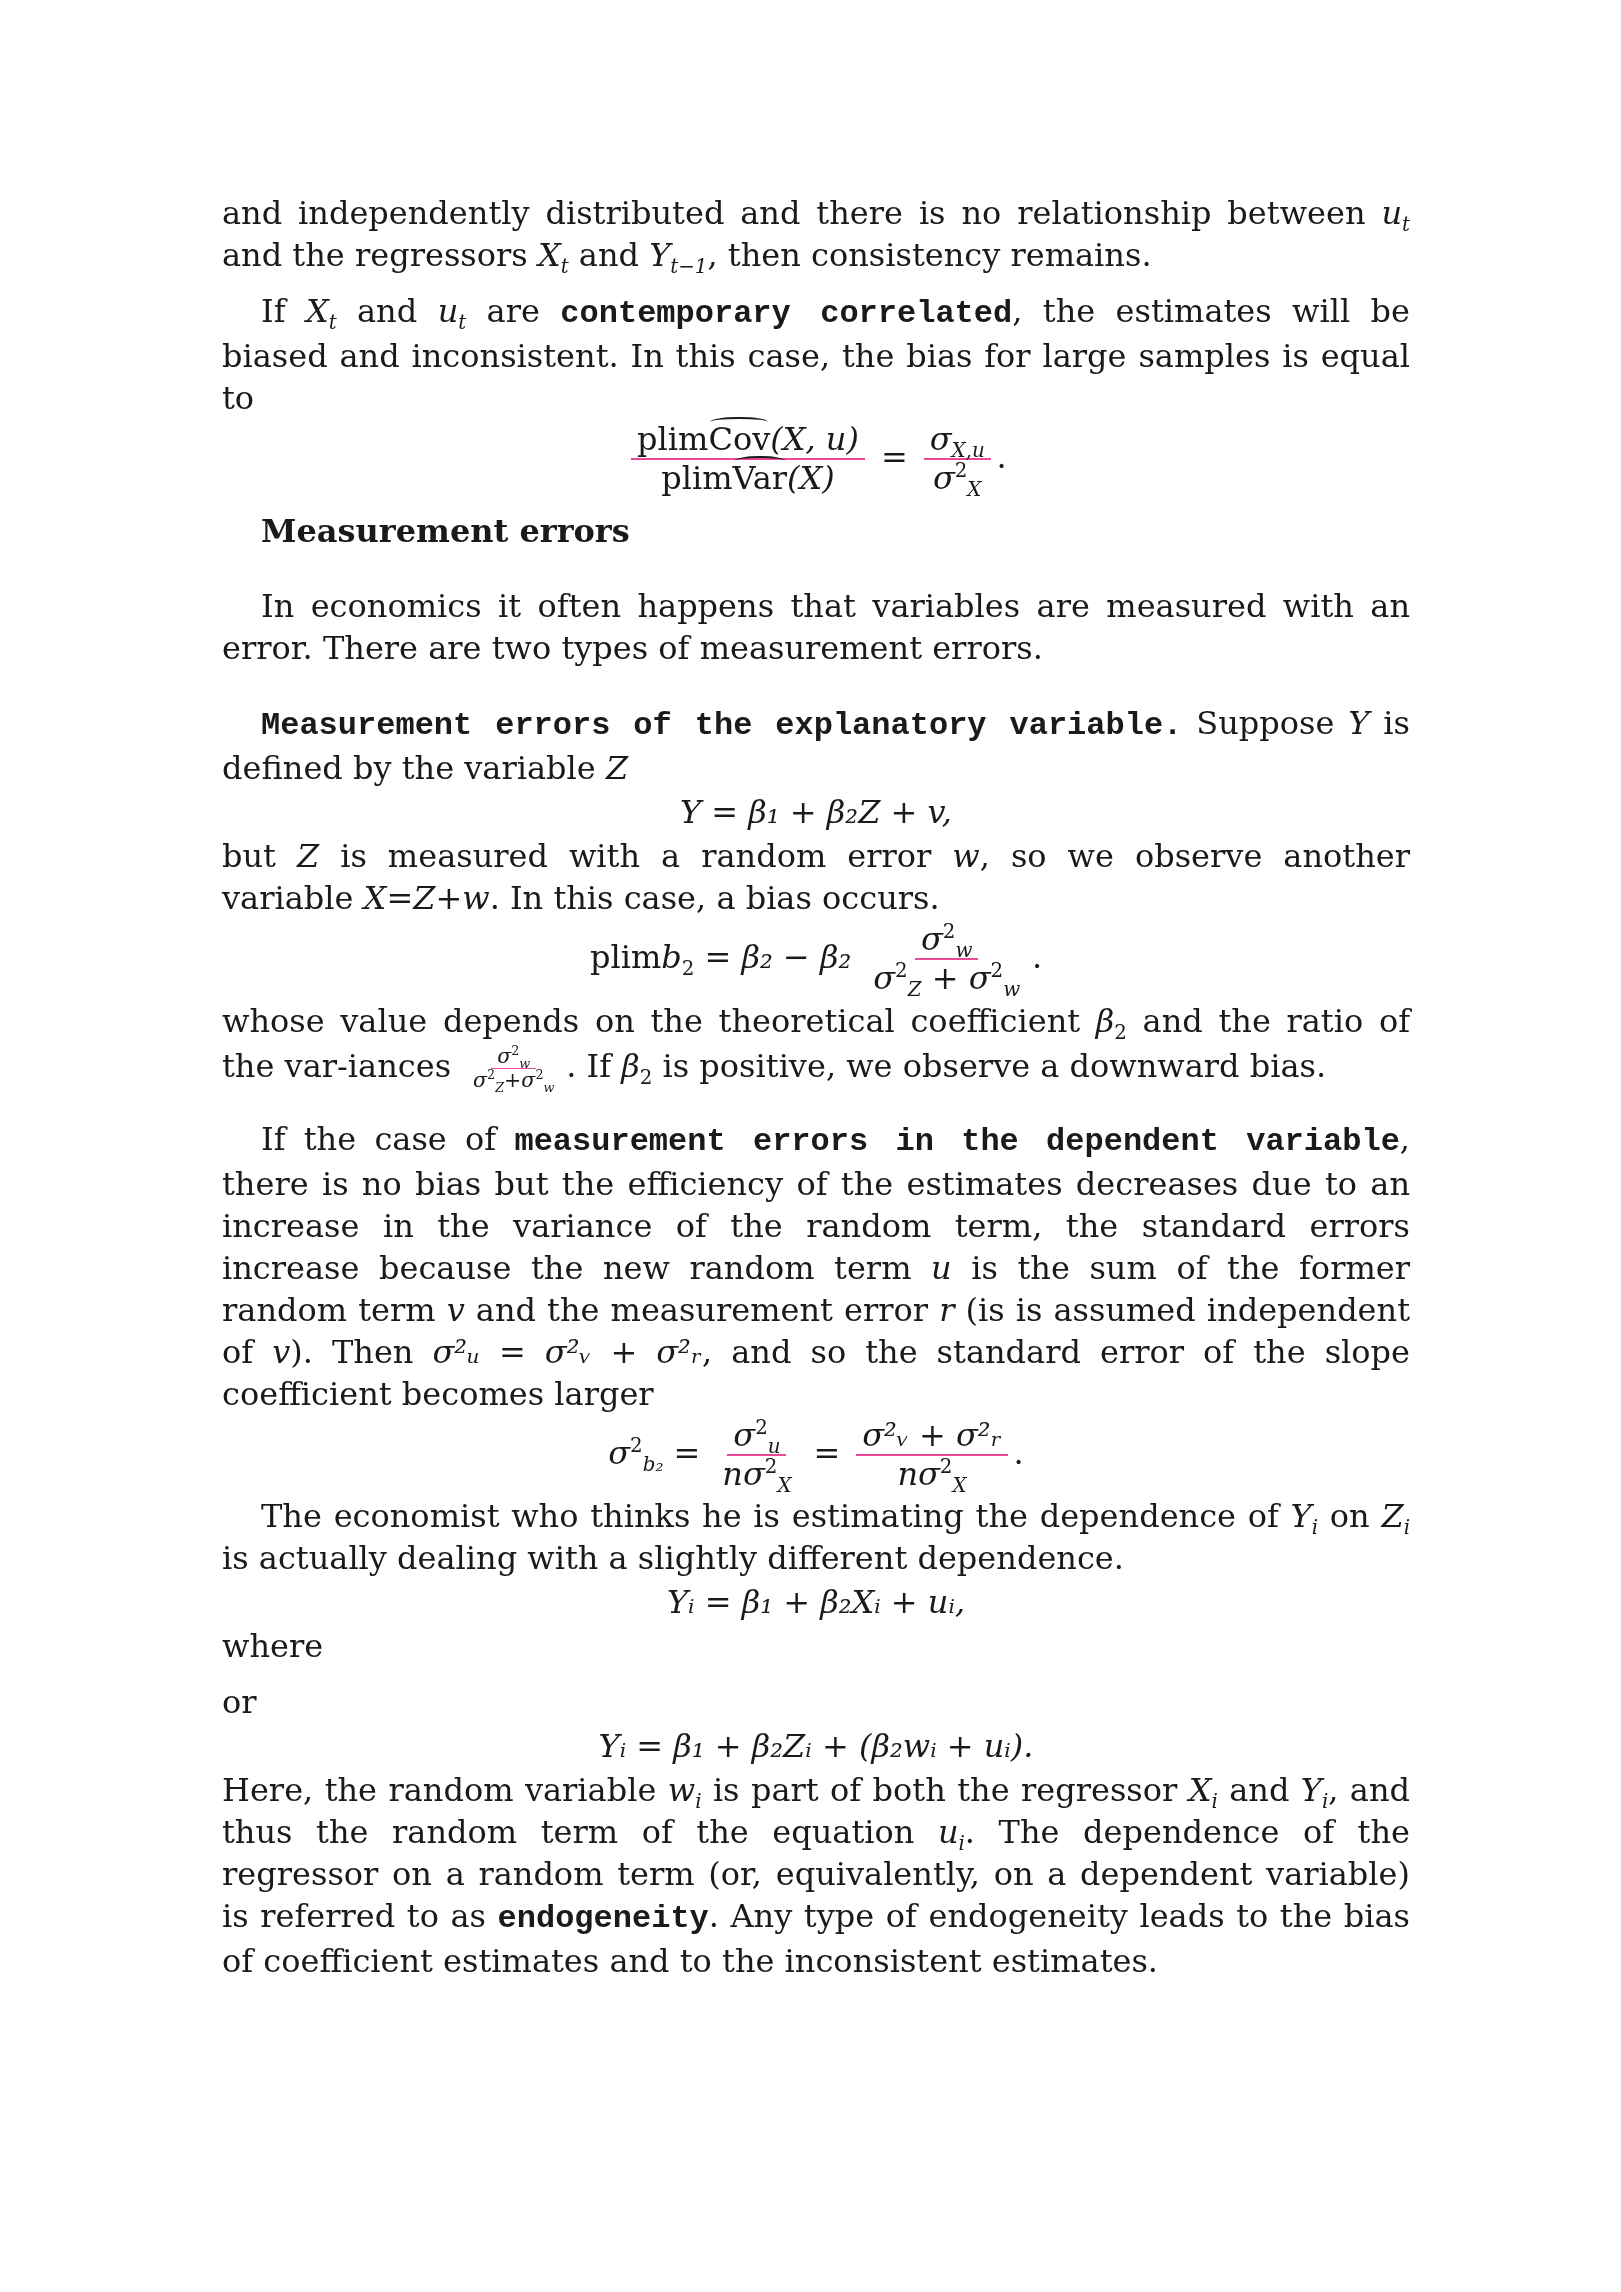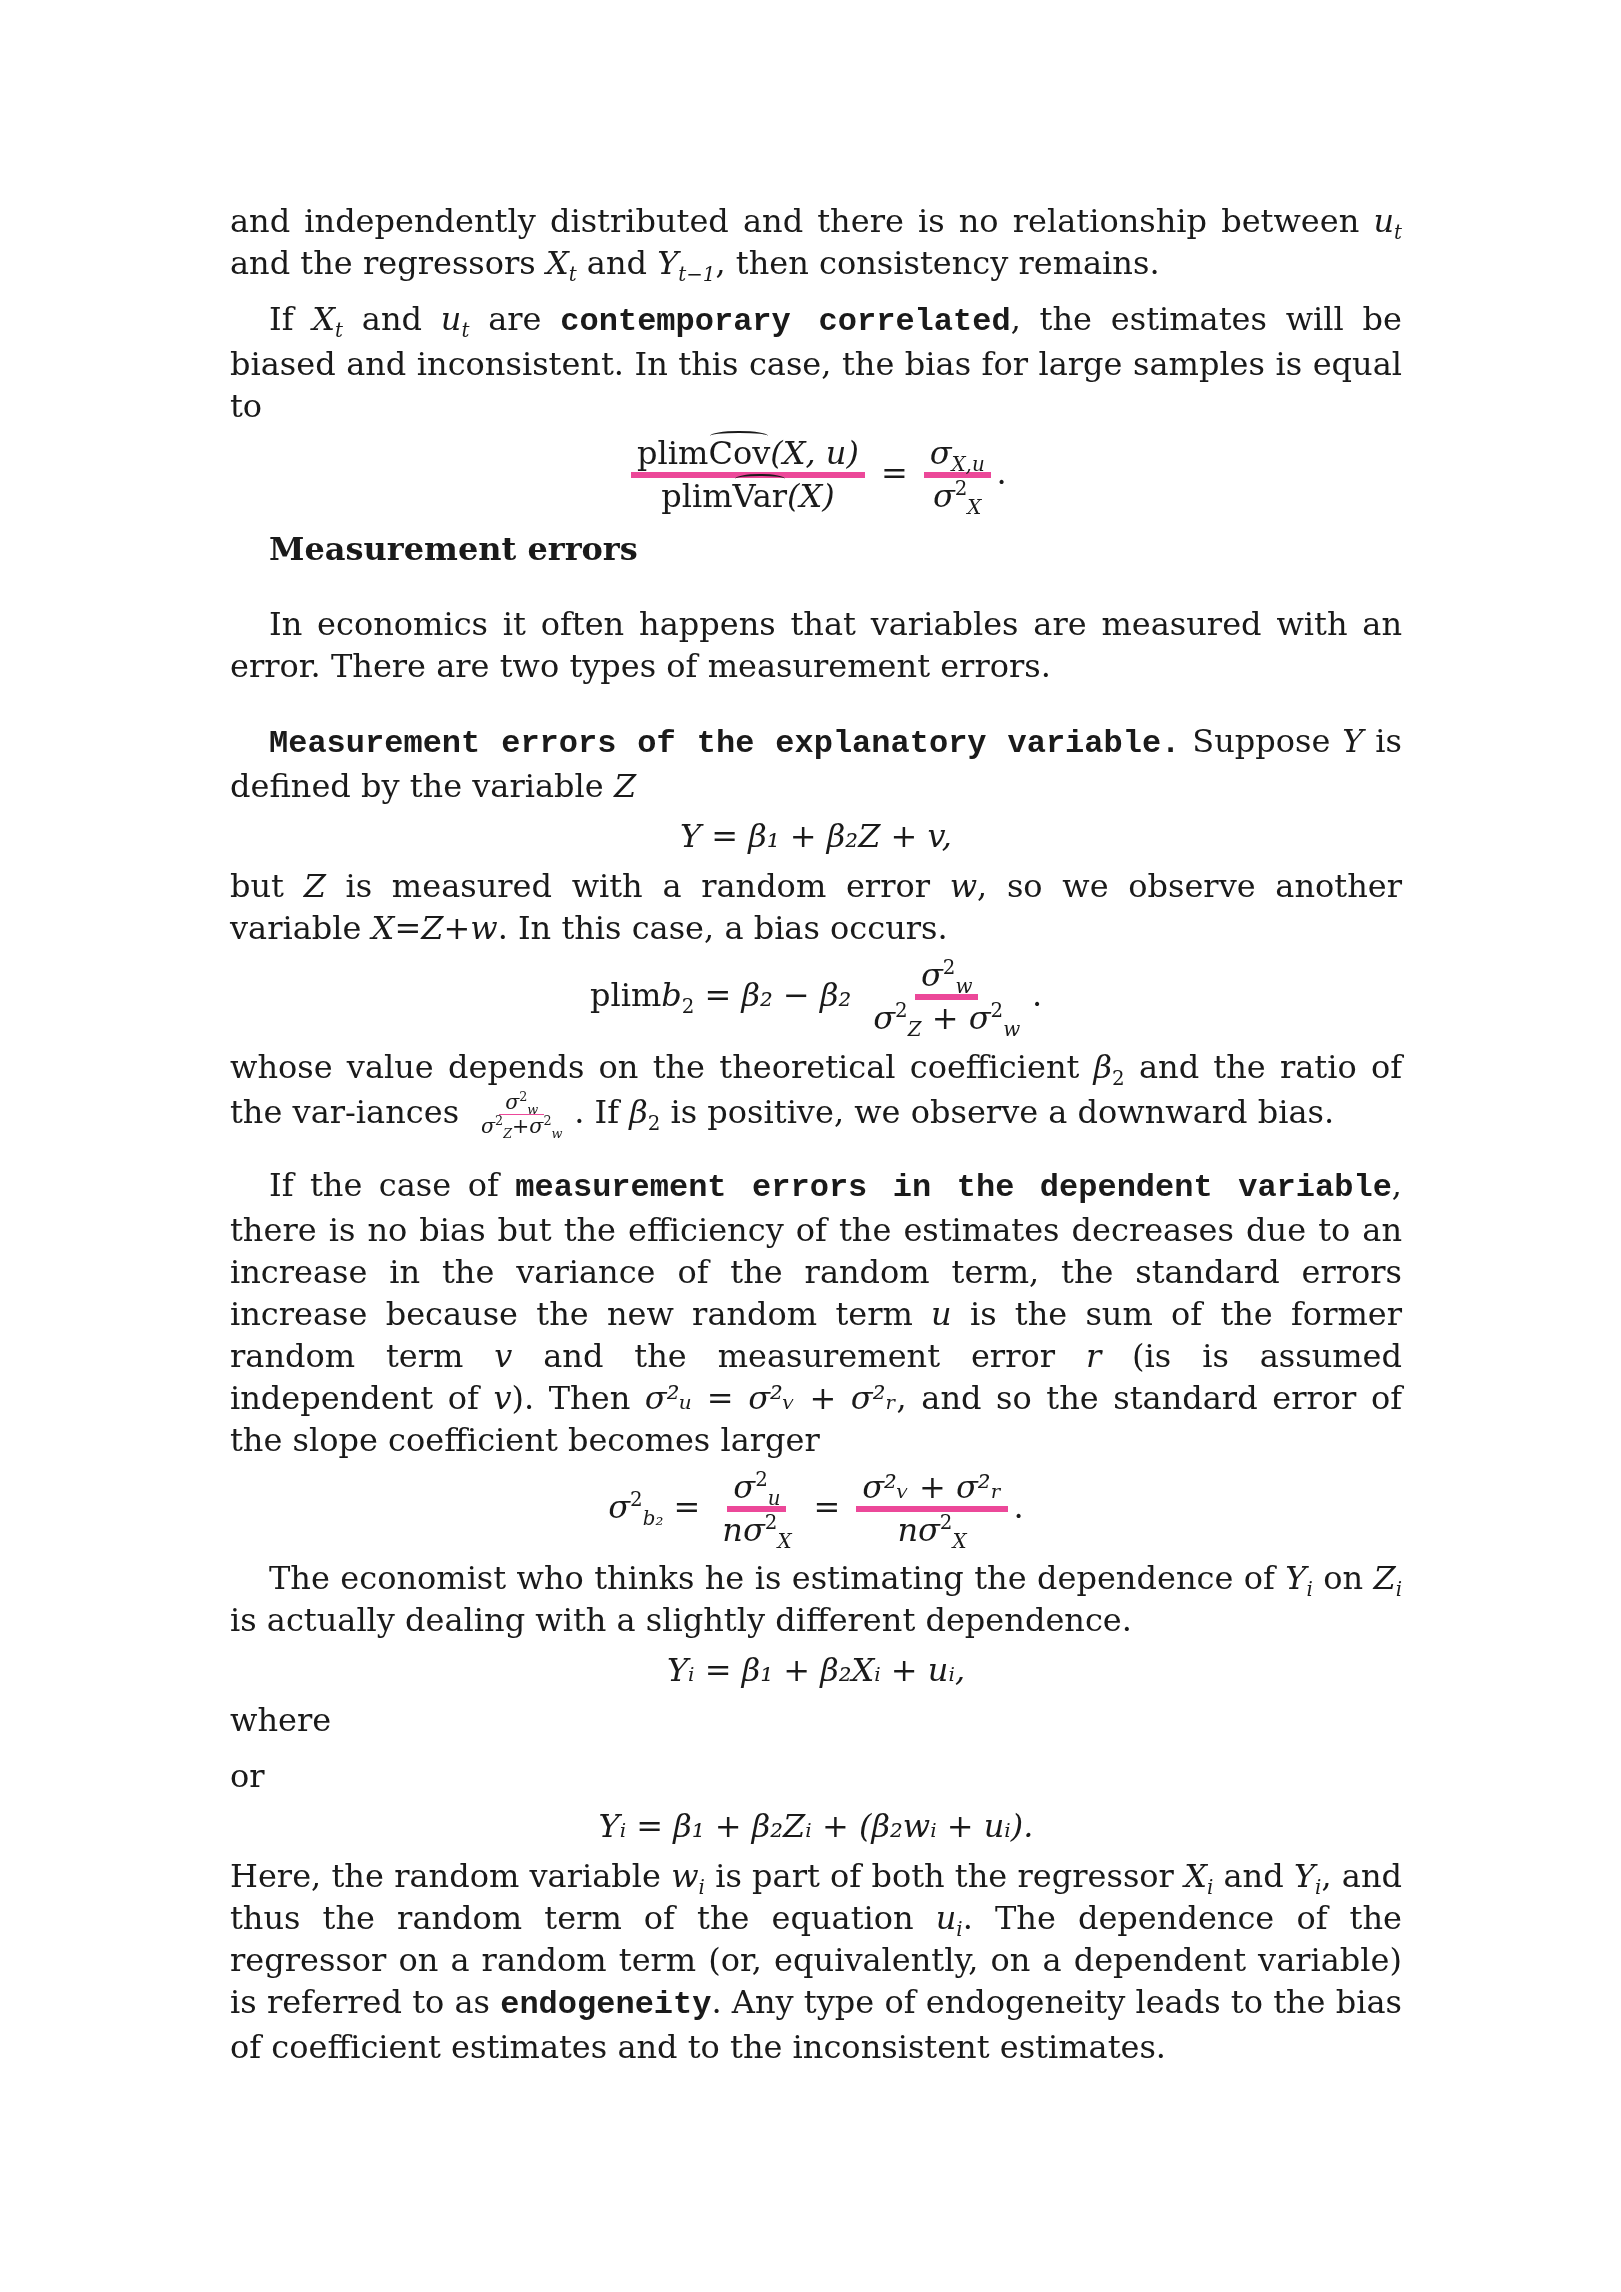--- a/index.html
+++ b/index.html
@@ -1,30 +1,30 @@
 <!DOCTYPE html>
 <html><head>
 <meta charset="utf-8">
 <style>
   html, body { margin:0; padding:0; background:#ffffff; }
   body { width:1621px; height:2293px; position:relative; overflow:hidden;
          font-family:"DejaVu Serif", "Liberation Serif", serif; color:#1a1a1a; }
   .page { position:absolute; left:222px; top:192px; width:1188px; font-size:32px; line-height:42px; }
-  p { margin:8px; text-align:justify; }
+  p { margin:0; text-align:justify; }
   .indent { text-indent:39px; }
   .gap-s { margin-top:13.7px; }
   .gap-m { margin-top:25.5px; }
   .gap-l { margin-top:33px; }
   .heading { font-weight:bold; padding-left:39px; margin-top:13.7px; }
   i, .var { font-style:italic; }
   b { font-weight:bold;font-family:Liberation Mono, monospace; }
   sub, sup { font-size:62%; line-height:0; }
   .eq { text-align:center; margin:2px 0; }
   .frac { display:inline-flex; flex-direction:column; align-items:center; vertical-align:middle; margin:0 5.9px; }
-  .frac > .num { border-bottom:6px solid #ec4899; padding:0 5.9px; line-height:37px; }
+  .frac > .num { border-bottom:2px solid #ec4899; padding:0 5.9px; line-height:37px; }
   .frac > .den { padding:0 5.9px; line-height:37px; }
   .frac.small { font-size:20.6px; }
   .frac.small > .num, .frac.small > .den { line-height:23.5px; border-bottom-width:1.5px; }
   .frac.small > .den { border-bottom:none; }
   .hat { position:relative; display:inline-block; }
   .hat::before { content:""; position:absolute; left:2px; right:2px; top:-3.9px; height:7.8px;
                  border-top:2px solid #1a1a1a; border-radius:50% 50% 0 0; }
 </style>
 </head>
 <body>

